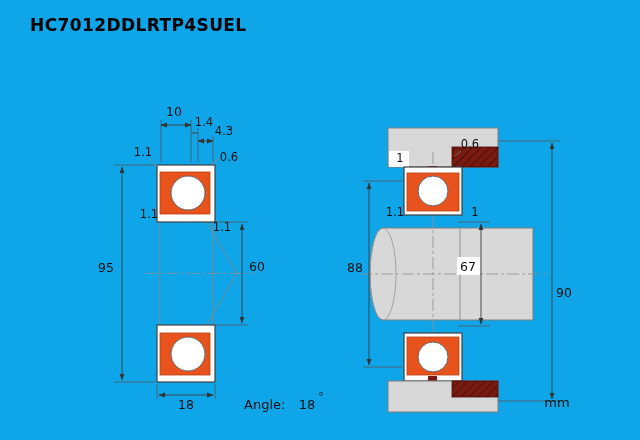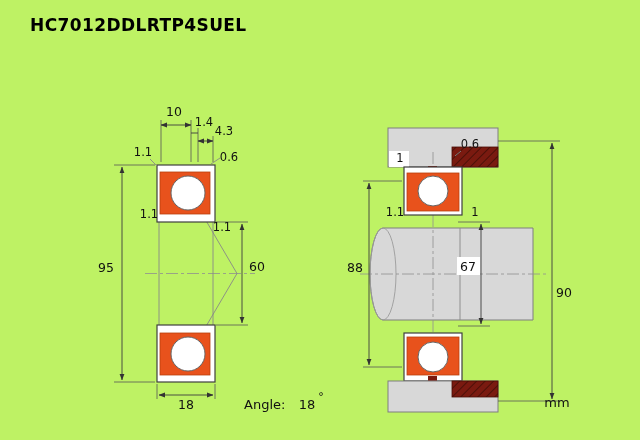--- a/index.html
+++ b/index.html
@@ -1,16 +1,16 @@
 <!DOCTYPE html>
 <html><head>
 <meta charset="utf-8">
 <style>
   html,body{margin:0;padding:0;background:#ffffff;}
-  #stage{position:relative;width:640px;height:440px;background:#bef264;overflow:hidden;
+  #stage{position:relative;width:640px;height:440px;background:#0ea5e9;overflow:hidden;
          font-family:"DejaVu Sans",sans-serif;}
   svg{position:absolute;left:0;top:0;}
   .title{font:bold 17px "DejaVu Sans",sans-serif;fill:#000;letter-spacing:.4px;}
   .dim{font:12.5px "DejaVu Sans",sans-serif;fill:#111;text-anchor:middle;}
   .dim-sm{font:11.5px "DejaVu Sans",sans-serif;fill:#111;text-anchor:middle;}
   .foot{font:13px "DejaVu Sans",sans-serif;fill:#111;}
   .deg{font:11px "DejaVu Sans",sans-serif;fill:#111;}
   .outline{fill:#ffffff;stroke:#3f3f3f;stroke-width:1.2;}
   .ball{fill:#ffffff;stroke:#666;stroke-width:1;}
   line.ext{stroke:#555;stroke-width:0.8;}

